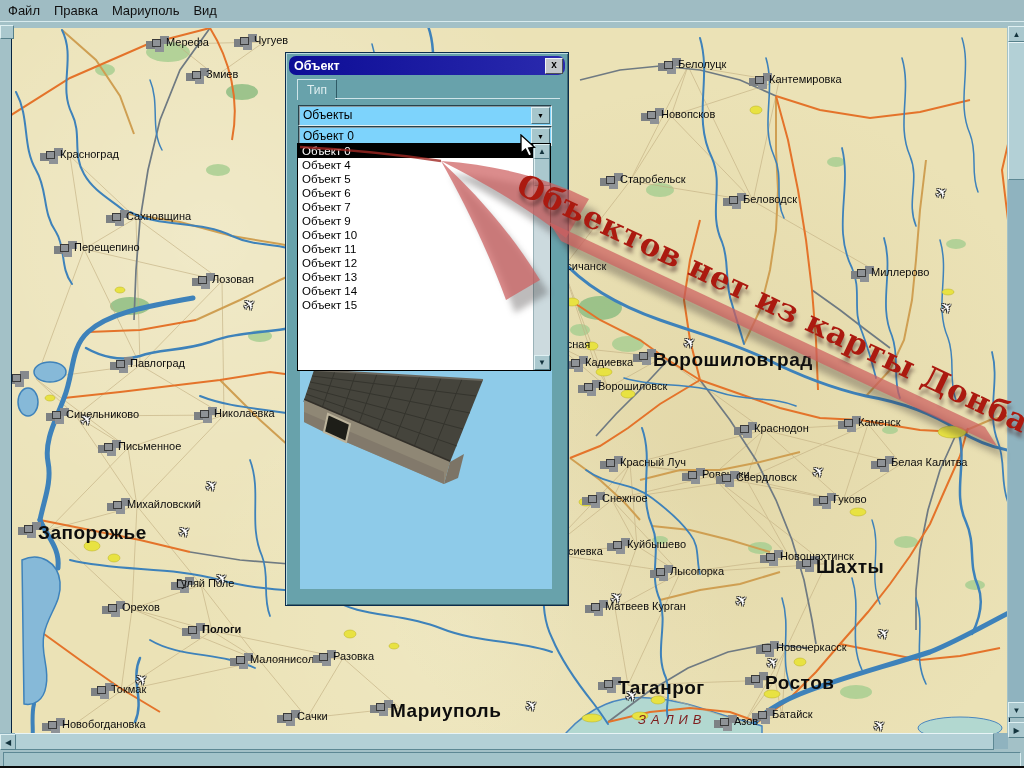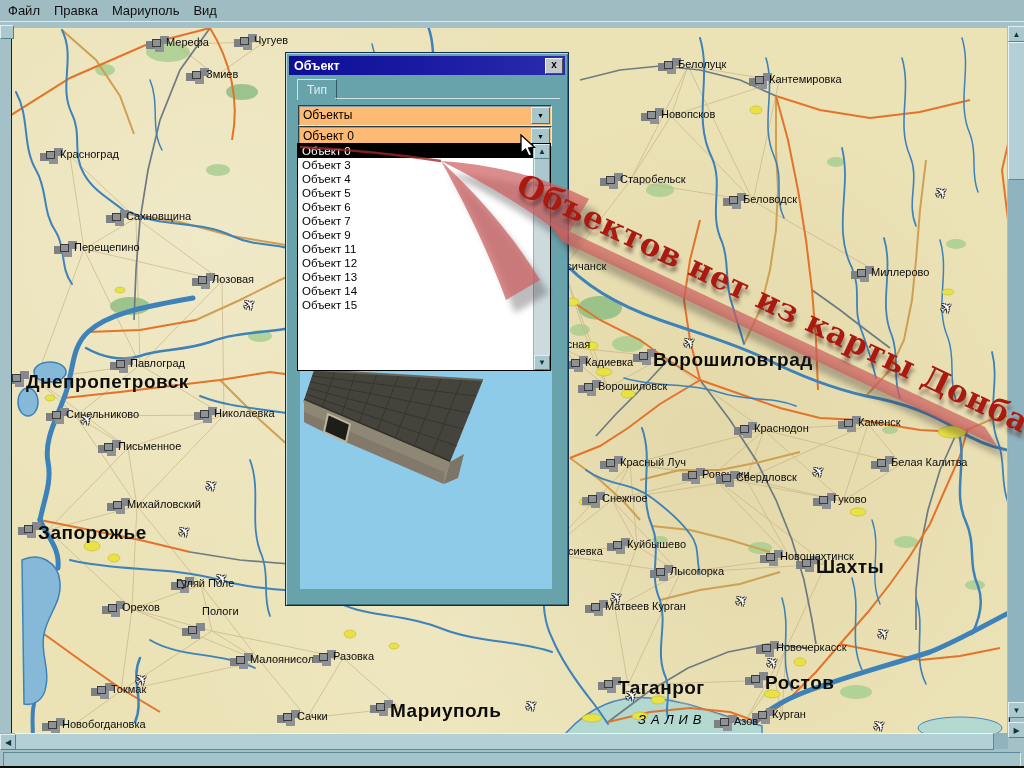--- a/index.html
+++ b/index.html
@@ -36,38 +36,38 @@
                              radial-gradient(circle at 70% 60%,rgba(190,170,110,.18),rgba(190,170,110,0) 45%),
                              radial-gradient(circle at 45% 85%,rgba(255,255,240,.2),rgba(255,255,255,0) 35%);}
   #labels{position:absolute;left:0;top:0;width:1024px;height:768px;z-index:1;
           clip-path:inset(27px 17px 35px 12px);pointer-events:none;}
   .city{position:absolute;font-size:11px;color:#0d0d0d;white-space:nowrap;}
   .city.big{font-size:19px;font-weight:bold;letter-spacing:.5px;}
   .cmark{position:absolute;width:7px;height:6px;background:#8e9296;border:1px solid #3a3a3a;
          box-shadow:8px -3px 0 #85898d,-6px 2px 0 #7d8184,3px 5px 0 #8e9296;}
   .af{position:absolute;font-size:15px;color:#fff;line-height:1;
       text-shadow:-1px 0 #222,1px 0 #222,0 -1px #222,0 1px #222;transform:rotate(-34deg);}
-  #sea-label{position:absolute;left:638px;top:712px;font-size:13px;font-style:italic;color:#000000;
+  #sea-label{position:absolute;left:638px;top:712px;font-size:13px;font-style:italic;color:#7f1d1d;
              letter-spacing:5px;z-index:1;}
 
   
   #dialog{position:absolute;left:285px;top:52px;width:282px;height:552px;z-index:10;
           background:#68a2ab;border:1px solid #0c2d4d;
           box-shadow:inset 1px 1px 0 #bcdbe0,inset -1px -1px 0 #3f6b75;}
   #dialog-title{position:absolute;left:3px;top:3px;right:3px;height:19px;
                 background:linear-gradient(90deg,#0d0d96,#2a2aae);
-                color:#fff;font-weight:bold;font-size:12.5px;display:flex;align-items:center;padding-left:5px;}
+                color:#fff;font-weight:bold;font-size:12.5px;display:flex;align-items:center;padding-left:5px;border-radius:7px;}
   #dialog-close{position:absolute;right:2px;top:2px;width:16px;height:14px;background:#c3c7ca;
                 border:1px solid;border-color:#f2f4f5 #4c5054 #4c5054 #f2f4f5;
                 font-weight:900;font-size:10px;line-height:12px;text-align:center;color:#000;}
   #tab-tip{position:absolute;left:11px;top:26px;width:38px;height:20px;color:#dfeef0;font-size:12px;
            display:flex;align-items:center;justify-content:center;
            border:1px solid;border-color:#cfe4e8 #2f5b66 #68a2ab #cfe4e8;border-bottom:none;}
   #tab-line{position:absolute;left:49px;top:45px;right:8px;height:1px;background:#cfe4e8;}
-  .combo{position:absolute;left:12px;width:252px;background:#fdba74;border:1px solid;
+  .combo{position:absolute;left:12px;width:252px;background:#7dd3fc;border:1px solid;
          border-color:#27424c #dfeef0 #dfeef0 #27424c;box-shadow:inset 1px 1px 0 #8a9aa0;}
   .combo .val{position:absolute;left:4px;top:2px;font-size:12px;color:#000;}
   .combo .btn{position:absolute;right:1px;top:1px;bottom:1px;width:17px;background:#a6c6cc;
               border:1px solid;border-color:#e0f0f2 #4a707a #4a707a #e0f0f2;
               font-size:7px;color:#000;display:flex;align-items:center;justify-content:center;}
   #combo-type{top:52px;height:19px;}
   #combo-object{top:73px;height:18px;}
   #dropdown-list{position:absolute;left:297px;top:143px;width:252px;height:226px;background:#fff;
                  border:1px solid #000;z-index:11;}
   #dropdown-list .items{position:absolute;left:0;top:0;right:16px;bottom:0;overflow:hidden;}
@@ -367,37 +367,36 @@
       <div class="city" style="left: 60px; top: 148px;">Красноград</div>
       <div class="cmark" style="left: 112px; top: 213px;"></div>
       <div class="city" style="left: 126px; top: 210px;">Сахновщина</div>
       <div class="cmark" style="left: 60px; top: 244px;"></div>
       <div class="city" style="left: 74px; top: 241px;">Перещепино</div>
       <div class="cmark" style="left: 198px; top: 276px;"></div>
       <div class="city" style="left: 212px; top: 273px;">Лозовая</div>
       <div class="cmark" style="left: 116px; top: 360px;"></div>
       <div class="city" style="left: 130px; top: 357px;">Павлоград</div>
       <div class="cmark" style="left: 12px; top: 374px;"></div>
-      <div class="city big" style="left: 26px; top: 371px;">Днепропетровск</div>
       <div class="cmark" style="left: 52px; top: 411px;"></div>
       <div class="city" style="left: 66px; top: 408px;">Синельниково</div>
       <div class="cmark" style="left: 200px; top: 410px;"></div>
       <div class="city" style="left: 214px; top: 407px;">Николаевка</div>
       <div class="cmark" style="left: 104px; top: 443px;"></div>
       <div class="city" style="left: 118px; top: 440px;">Письменное</div>
       <div class="cmark" style="left: 113px; top: 501px;"></div>
       <div class="city" style="left: 127px; top: 498px; text-align: right;">Михайловский</div>
       <div class="cmark" style="left: 24px; top: 525px;"></div>
       <div class="city big" style="left: 38px; top: 522px;">Запорожье</div>
       <div class="cmark" style="left: 177px; top: 580px;"></div>
       <div class="city" style="left: 176px; top: 577px;">Гуляй Поле</div>
       <div class="cmark" style="left: 108px; top: 604px;"></div>
       <div class="city" style="left: 122px; top: 601px;">Орехов</div>
       <div class="cmark" style="left: 188px; top: 626px;"></div>
-      <div class="city" style="left: 202px; top: 605px;">Пологи</div>
+      <div class="city" style="left: 202px; top: 623px; font-weight: bold;">Пологи</div>
       <div class="cmark" style="left: 236px; top: 656px;"></div>
       <div class="city" style="left: 250px; top: 653px;">Малоянисоль</div>
       <div class="cmark" style="left: 319px; top: 653px;"></div>
       <div class="city" style="left: 333px; top: 650px;">Разовка</div>
       <div class="cmark" style="left: 97px; top: 686px;"></div>
       <div class="city" style="left: 111px; top: 683px;">Токмак</div>
       <div class="cmark" style="left: 48px; top: 721px;"></div>
       <div class="city" style="left: 62px; top: 718px;">Новобогдановка</div>
       <div class="cmark" style="left: 283px; top: 713px;"></div>
       <div class="city" style="left: 297px; top: 710px;">Сачки</div>
@@ -405,21 +404,21 @@
       <div class="city big" style="left: 390px; top: 700px;">Мариуполь</div>
       <div class="cmark" style="left: 591px; top: 603px;"></div>
       <div class="city" style="left: 605px; top: 600px;">Матвеев Курган</div>
       <div class="cmark" style="left: 604px; top: 680px;"></div>
       <div class="city big" style="left: 618px; top: 677px;">Таганрог</div>
       <div class="cmark" style="left: 751px; top: 675px;"></div>
       <div class="city big" style="left: 765px; top: 672px;">Ростов</div>
       <div class="cmark" style="left: 762px; top: 644px;"></div>
       <div class="city" style="left: 776px; top: 641px;">Новочеркасск</div>
       <div class="cmark" style="left: 758px; top: 711px;"></div>
-      <div class="city" style="left: 772px; top: 708px;">Курган</div>
+      <div class="city" style="left: 772px; top: 708px;">Батайск</div>
       <div class="cmark" style="left: 720px; top: 718px;"></div>
       <div class="city" style="left: 734px; top: 715px;">Азов</div>
       <div class="cmark" style="left: 802px; top: 559px;"></div>
       <div class="city big" style="left: 816px; top: 556px;">Шахты</div>
       <div class="cmark" style="left: 766px; top: 553px;"></div>
       <div class="city" style="left: 780px; top: 550px;">Новошахтинск</div>
       <div class="cmark" style="left: 656px; top: 568px;"></div>
       <div class="city" style="left: 670px; top: 565px;">Лысогорка</div>
       <div class="cmark" style="left: 613px; top: 541px;"></div>
       <div class="city" style="left: 627px; top: 538px;">Куйбышево</div>
@@ -572,26 +571,26 @@
       </g>
     </svg>
   </div>
 
   <div id="dropdown-list-holder"></div>
 </div>
 
 <div id="dropdown-list">
   <div class="items">
       <div class="li sel">Объект 0</div>
-      <div class="li">Объект 3</div>
       <div class="li">Объект 4</div>
       <div class="li">Объект 5</div>
       <div class="li">Объект 6</div>
       <div class="li">Объект 7</div>
       <div class="li">Объект 9</div>
+      <div class="li">Объект 10</div>
       <div class="li">Объект 11</div>
       <div class="li">Объект 12</div>
       <div class="li">Объект 13</div>
       <div class="li">Объект 14</div>
       <div class="li">Объект 15</div>
     </div>
   <div id="list-scroll">
     <div class="sb-btn" style="top:0;">
       <span>▲</span>
       </div>

